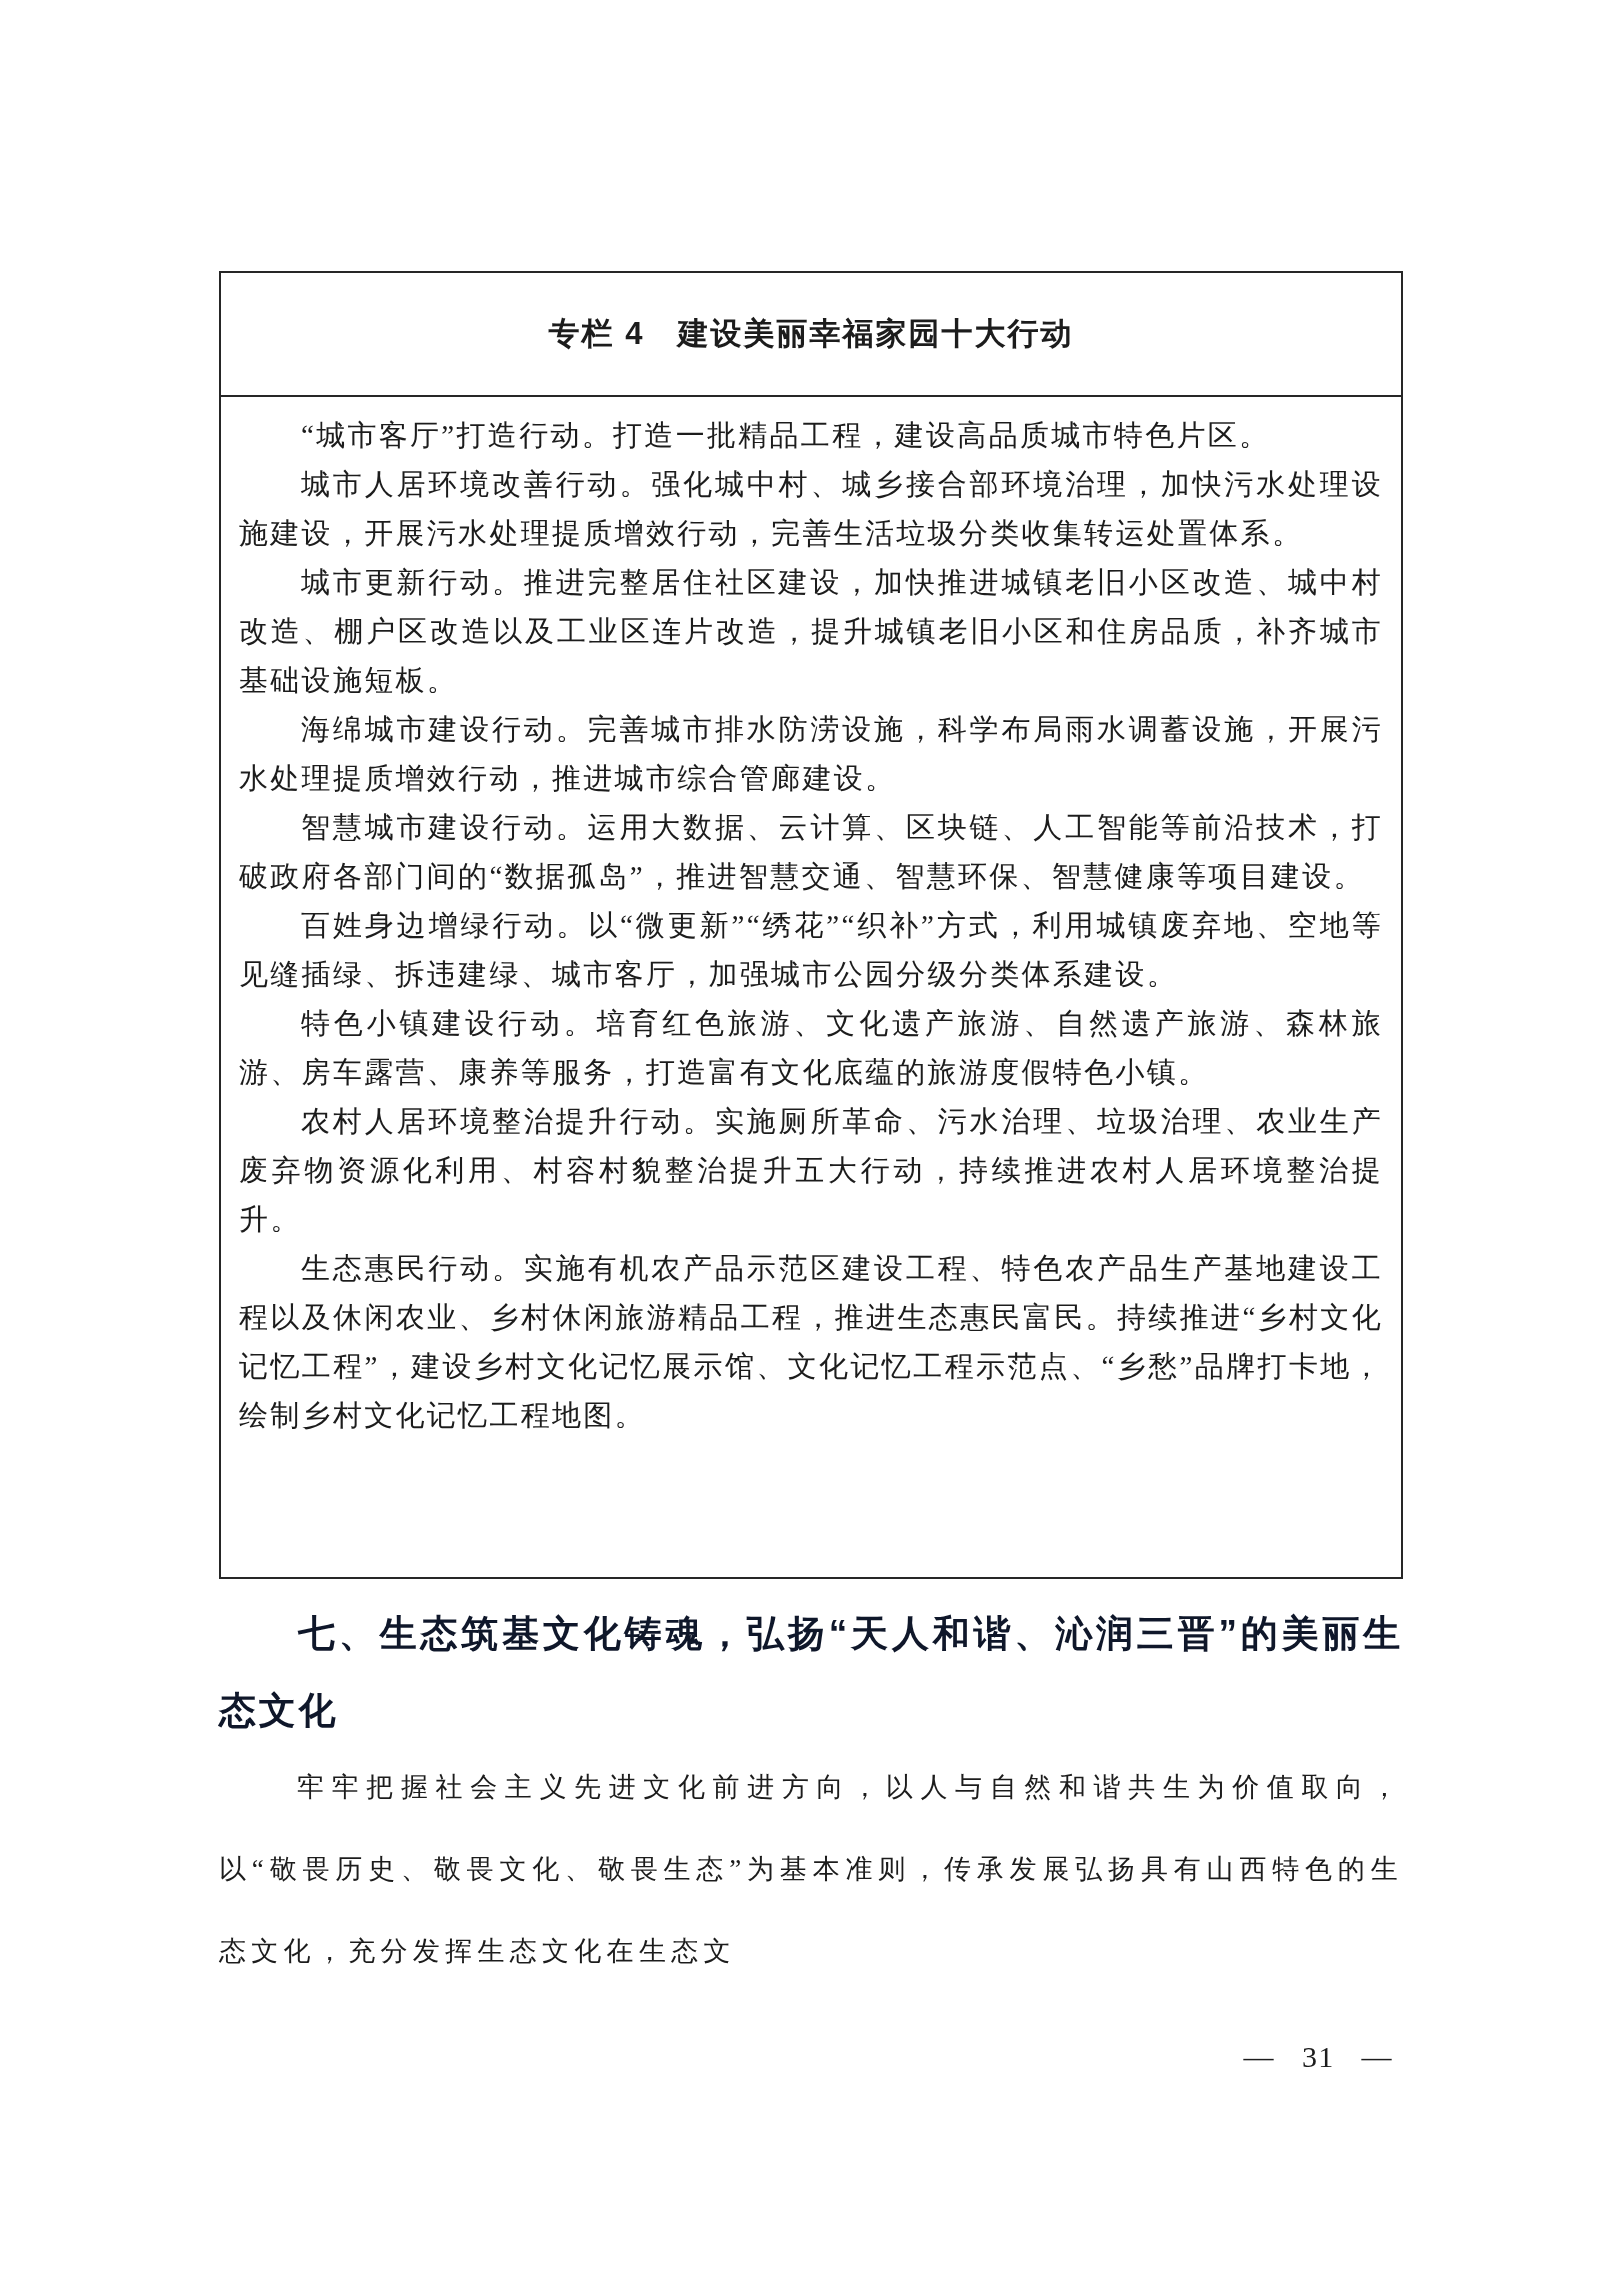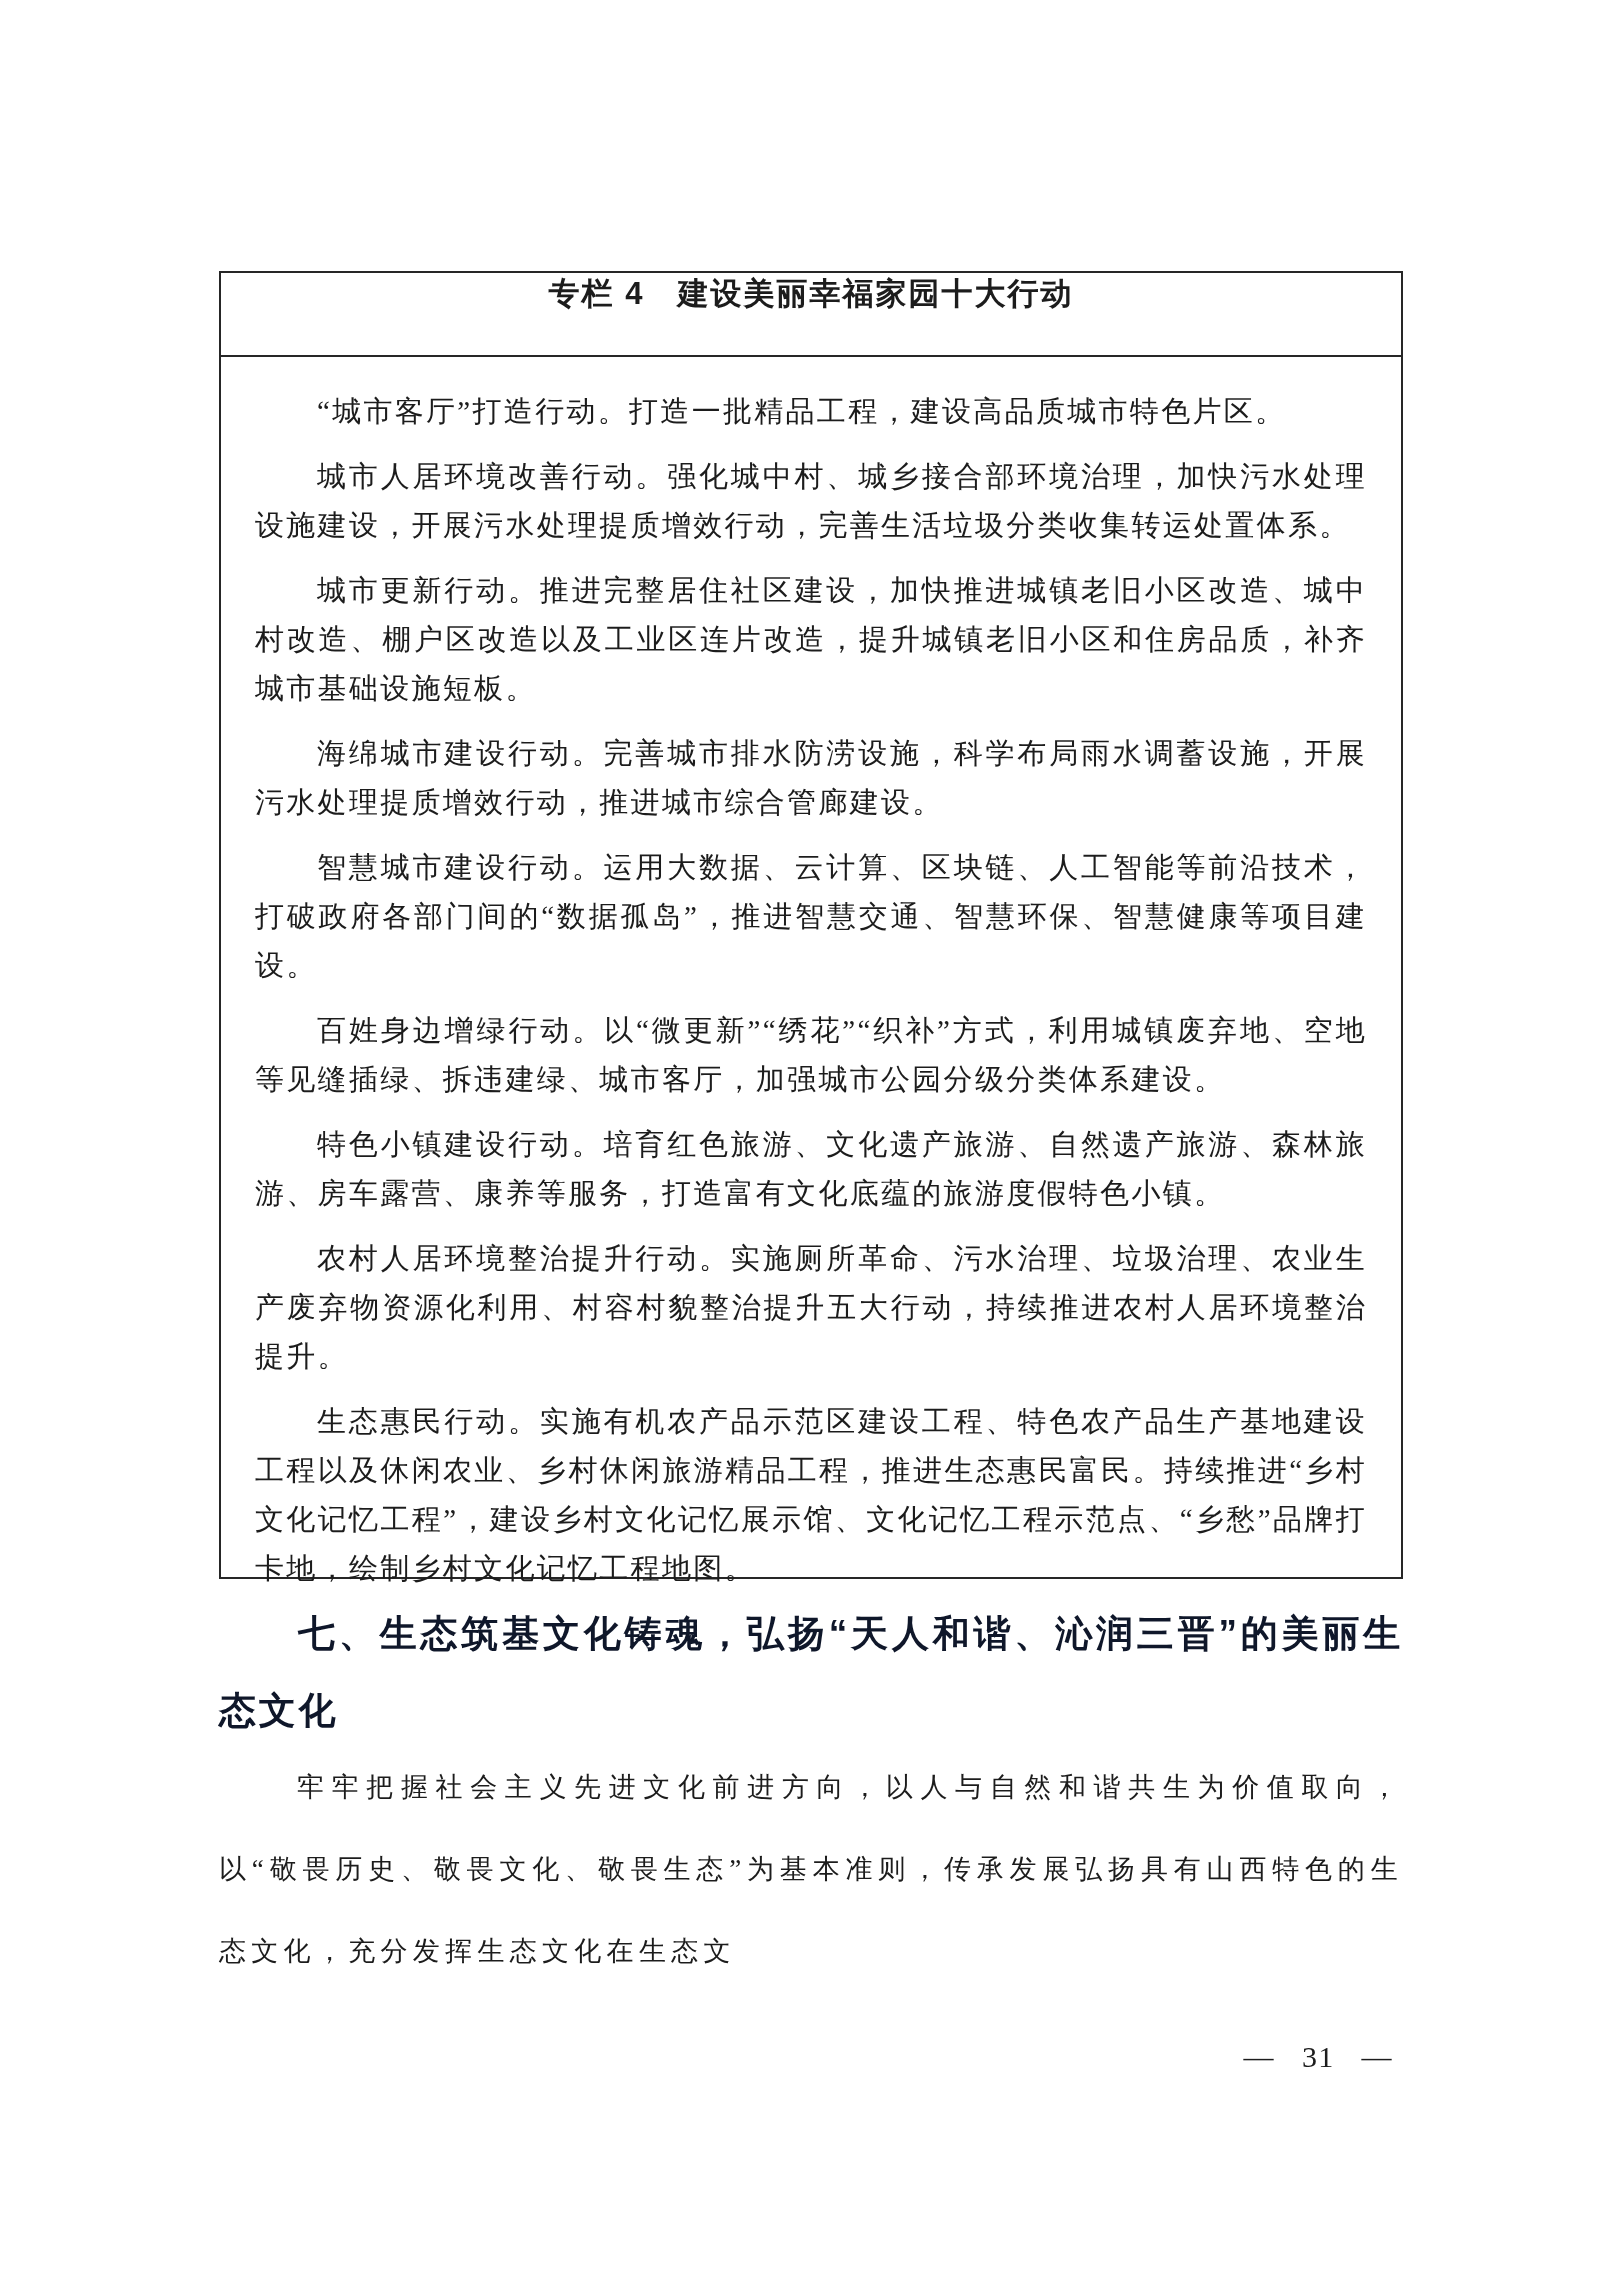--- a/index.html
+++ b/index.html
@@ -22,39 +22,39 @@
     position: absolute;
     left: 219px;
     top: 271px;
     width: 1184px;
     height: 1308px;
     border: 2.7px solid #262626;
     box-sizing: border-box;
     background: #ffffff;
   }
   .callout-header {
-    height: 84px;
+    height: 124px;
     border-bottom: 2.7px solid #262626;
     box-sizing: border-box;
     display: flex;
-    align-items: flex-start;
+    align-items: center;
     justify-content: center;
   }
   .callout-title {
     font-family: "Liberation Sans", "DejaVu Sans", sans-serif;
     font-weight: 700;
     font-size: 31px;
     letter-spacing: 2px;
     white-space: nowrap;
   }
   .callout-body {
     padding: 13.7px 18px 0 18px;
   }
   .callout-body p {
-    margin: 16px;
+    margin: 0;
     font-size: 29px;
     line-height: 49px;
     letter-spacing: 2.3px;
     text-align: justify;
     text-justify: inter-character;
     text-indent: 62px;
   }
 
   
   .section-heading {

